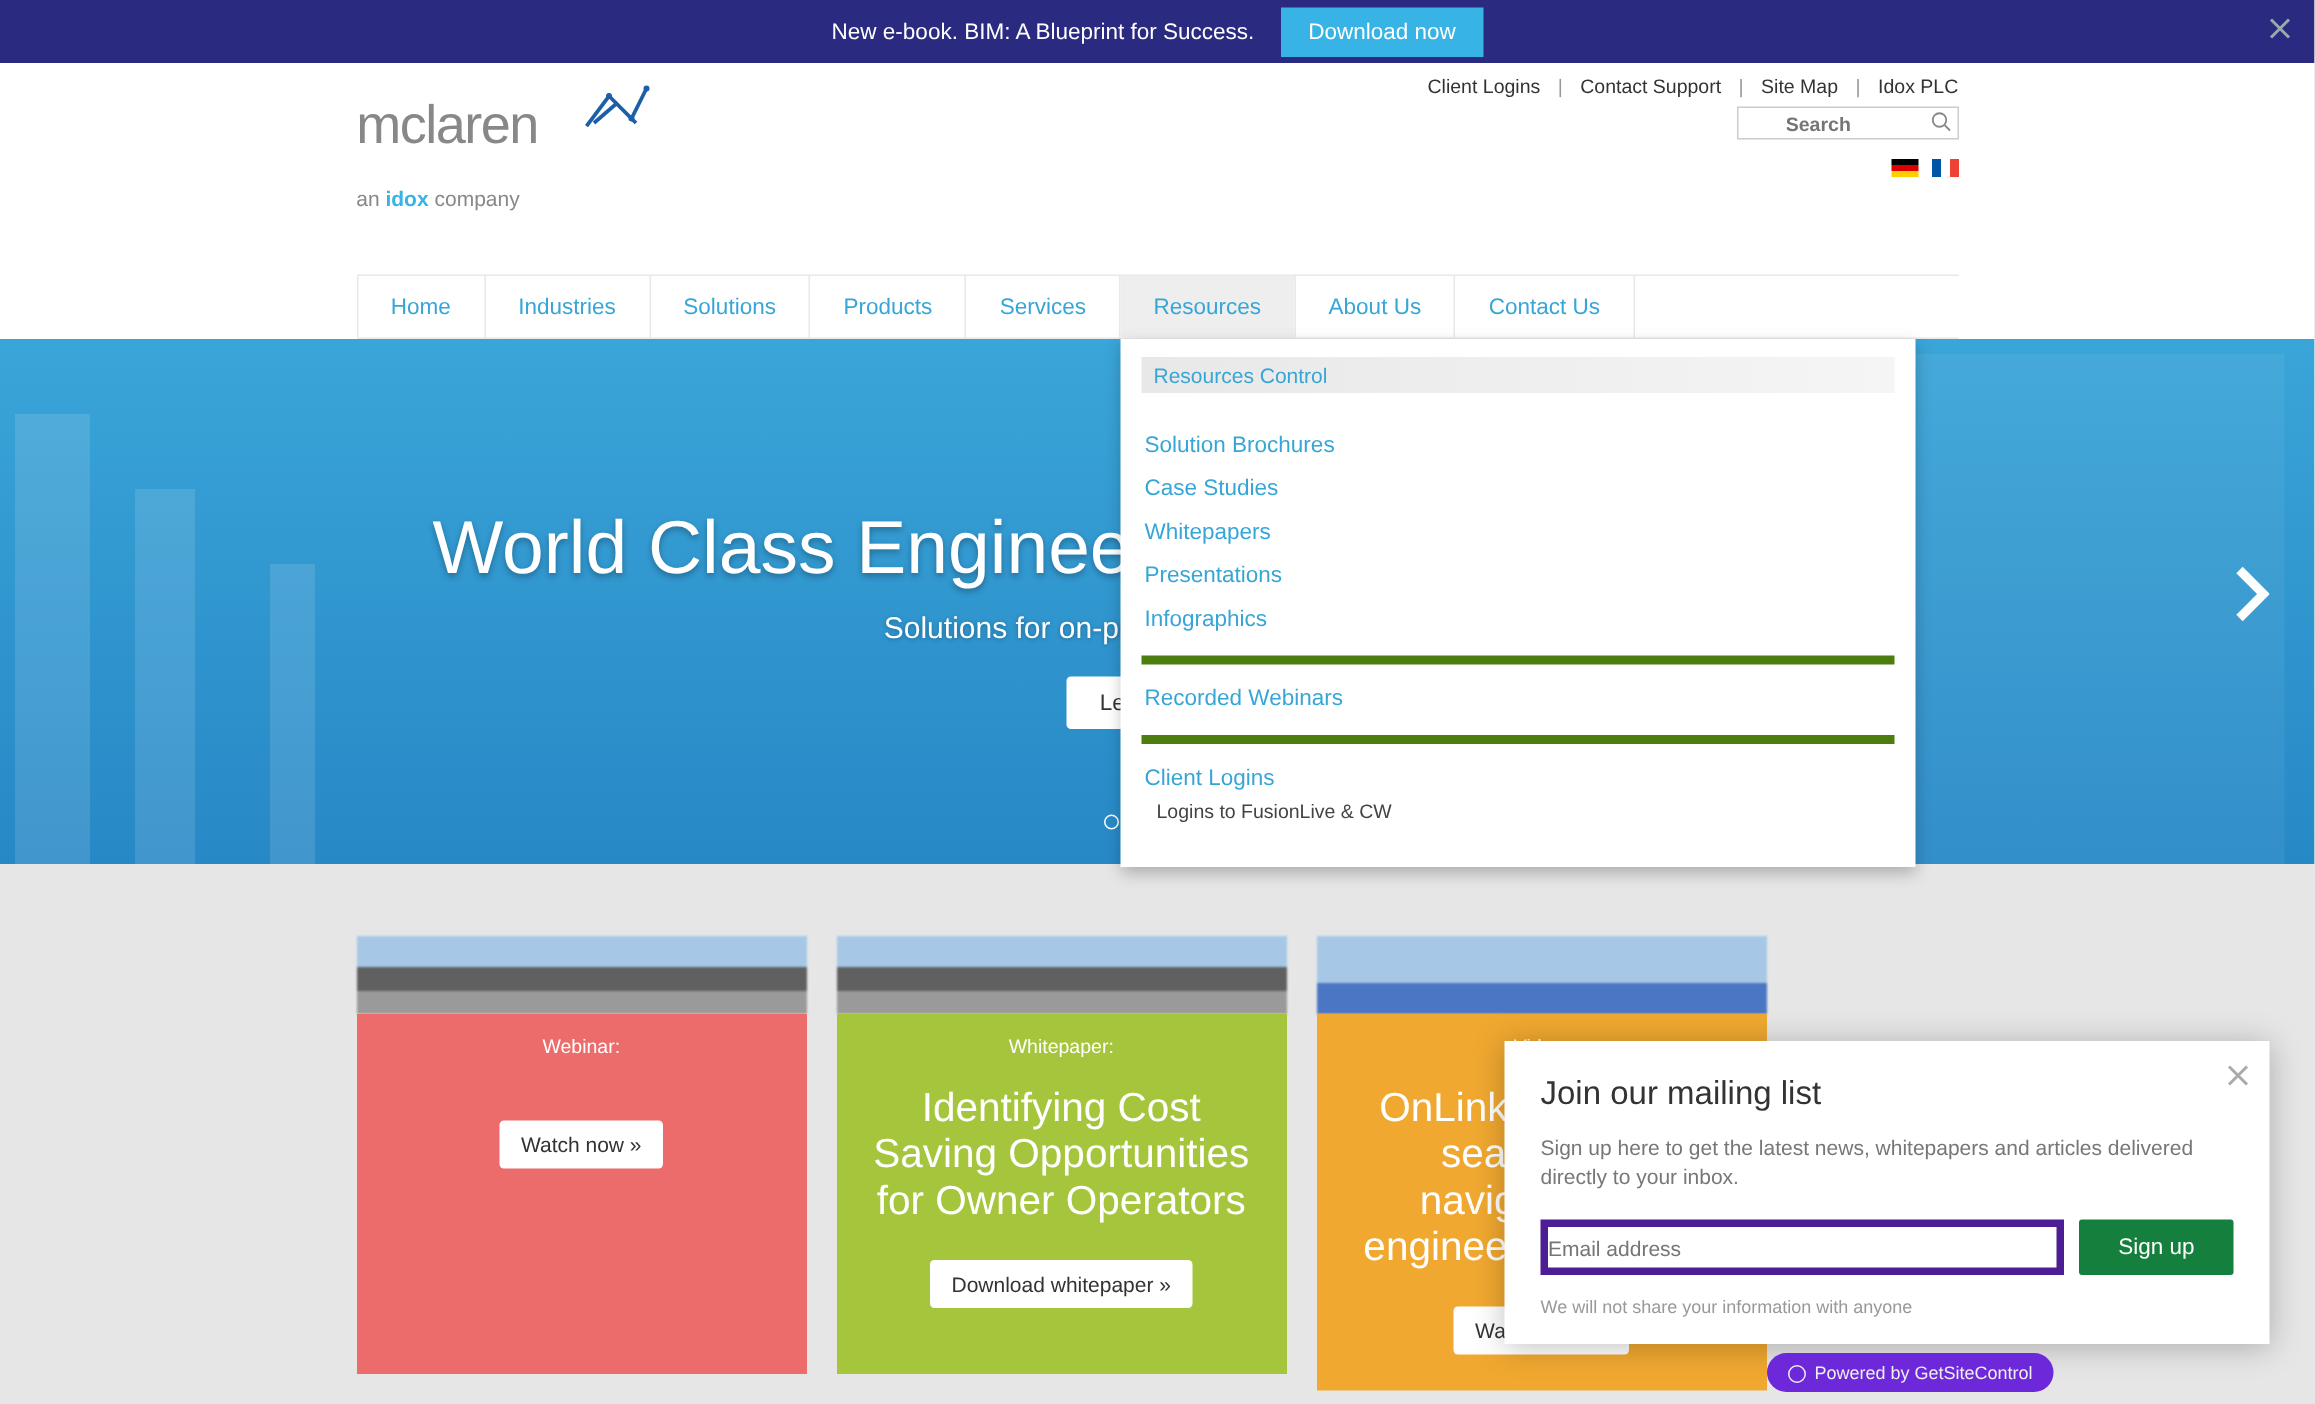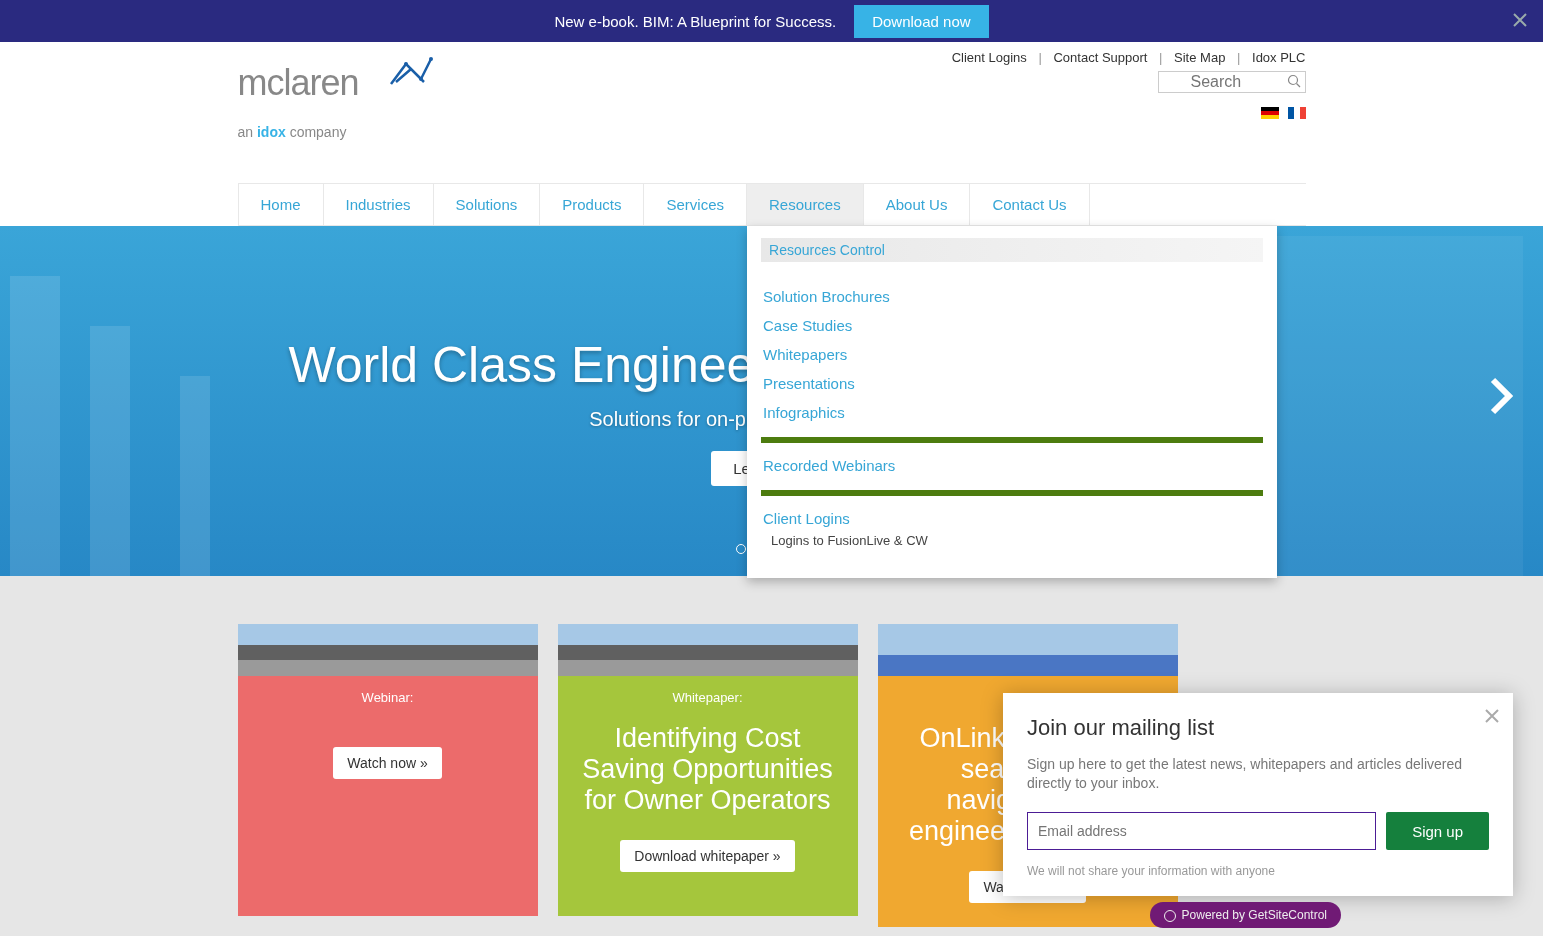--- a/index.html
+++ b/index.html
@@ -14,21 +14,21 @@
 
 .header-wrap { background: #fff; }
 .header-inner { width: 1068px; margin: 0 auto; position: relative; }
 
 .top-links { text-align: right; font-size: 13px; color: #333; padding-top: 8px; }
 .top-links a { color: #333; text-decoration: none; cursor: pointer; }
 .top-links .sep { color: #999; margin: 0 8px; }
 
 .search-row { text-align: right; margin-top: 6px; }
 .search-box { display: inline-block; border: 1px solid #ccc; width: 148px; height: 22px; position: relative; }
-.search-box input { border: none; outline: none; width: 120px; height: 20px; padding: 0 6px; font-size: 16px; color: #15803d; background: transparent; }
+.search-box input { border: none; outline: none; width: 120px; height: 20px; padding: 0 6px; font-size: 13px; color: #15803d; background: transparent; font-weight: bold; }
 .search-box .mag { position: absolute; right: 4px; top: 2px; color: #888; cursor: pointer; }
 
 .flags { text-align: right; margin-top: 10px; }
 .flag { display: inline-block; width: 18px; height: 12px; margin-left: 4px; cursor: pointer; vertical-align: middle; }
 .flag-de { background: linear-gradient(to bottom, #000 33%, #dd0000 33%, #dd0000 66%, #ffce00 66%); }
 .flag-fr { background: linear-gradient(to right, #0055a4 33%, #fff 33%, #fff 66%, #ef4135 66%); }
 
 .logo { position: absolute; left: 0; top: 20px; }
 .logo-main { font-size: 36px; color: #888; font-weight: 300; letter-spacing: -1px; }
 .logo-sub { font-size: 14px; color: #888; margin-top: 20px; }
@@ -80,25 +80,25 @@
 .card-label { font-size: 13px; margin-bottom: 18px; }
 .card-title { font-size: 27px; font-weight: 400; line-height: 1.15; }
 .card-btn { background: #fff; color: #333; border: none; padding: 8px 14px; border-radius: 3px; font-size: 14px; cursor: pointer; margin-top: 24px; }
 
 
 .mailing { position: fixed; right: 30px; bottom: 40px; width: 510px; background: #fff; box-shadow: 0 2px 20px rgba(0,0,0,0.25); padding: 22px 24px 18px 24px; }
 .mailing .close-m { position: absolute; right: 14px; top: 14px; color: #aaa; cursor: pointer; font-size: 18px; }
 .mailing h3 { font-size: 22px; color: #333; font-weight: normal; margin-bottom: 14px; }
 .mailing p { color: #777; font-size: 14px; line-height: 1.4; margin-bottom: 18px; }
 .mailing .row { display: flex; gap: 10px; margin-bottom: 14px; }
-.mailing input { flex: 1; border: 1px solid #4c1d95; padding: 10px; font-size: 14px; color: #888; }
+.mailing input { flex: 1; border: 5px solid #4c1d95; font-size: 14px; color: #888; }
 .mailing .signup { background: #15803d; color: #fff; border: none; padding: 10px 26px; font-size: 15px; cursor: pointer; border-radius: 2px; }
 .mailing .note { color: #999; font-size: 12px; }
 
-.powered { position: fixed; right: 202px; bottom: 8px; background: #701a75; color: #eee; font-size: 12px; padding: 6px 14px; border-radius: 14px; }
+.powered { position: fixed; right: 174px; bottom: 8px; background: #6d28d9; color: #eee; font-size: 12px; padding: 6px 14px; border-radius: 14px; }
 .powered .gicon { display: inline-block; width: 12px; height: 12px; border: 1px solid #eee; border-radius: 50%; margin-right: 6px; vertical-align: middle; }
 </style>
 </head>
 <body>
 
 <div class="announce-bar">
   <span class="text">New e-book. BIM: A Blueprint for Success.</span>
   <button class="btn">Download now</button>
   <span class="close">
     <svg width="16" height="16" viewBox="0 0 16 16">

